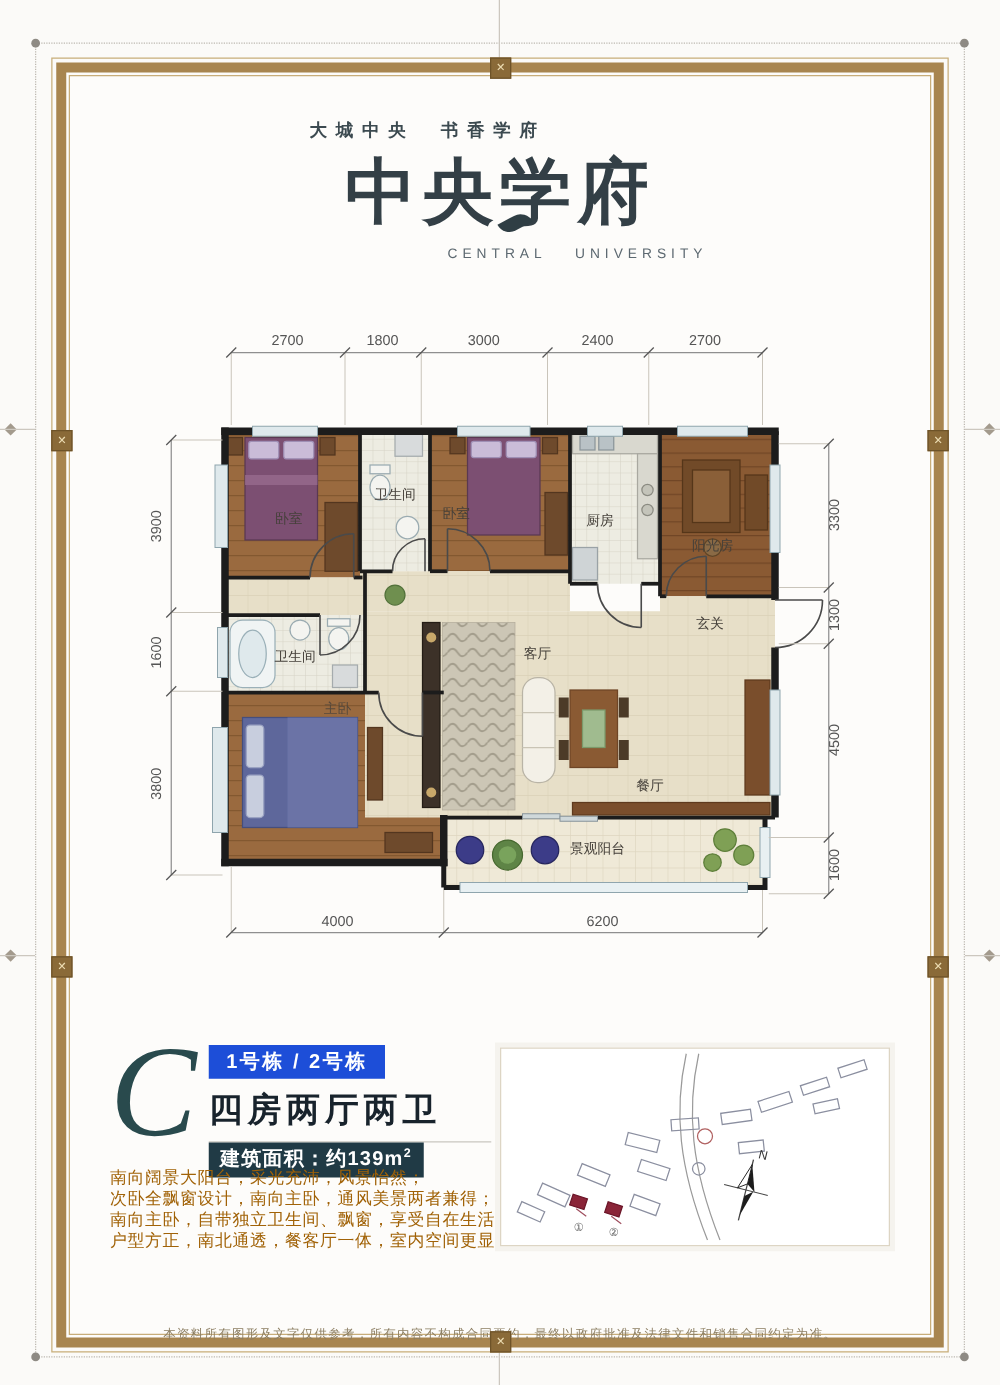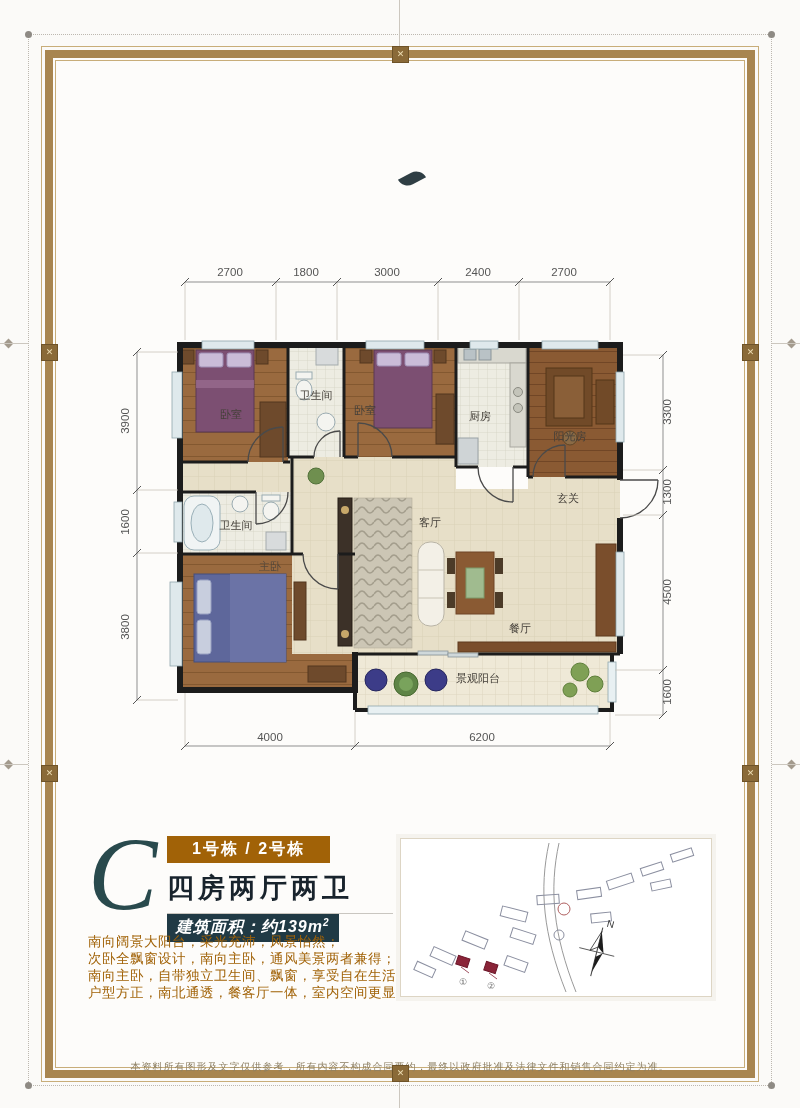--- a/index.html
+++ b/index.html
@@ -32,26 +32,26 @@
   .plan{position:absolute;left:118px;top:252px;width:564px;height:512px;}
   .plan text{font-family:"Liberation Sans",sans-serif;}
   .room-label{font-size:11px;fill:#45403a;}
   .dim-text{font-size:11.5px;fill:#555;}
 
   
   .unit{position:absolute;left:88px;top:836px;width:260px;}
   .unit-letter{position:absolute;left:0;top:-14px;font-family:"Liberation Serif",serif;font-style:italic;
     font-size:104px;line-height:104px;color:#294a4d;}
   .unit-right{margin-left:79px;}
-  .badge{display:inline-block;background:#a16207;color:#fff;font-size:16px;font-weight:bold;
-    letter-spacing:2px;padding:3px 25px;}
+  .badge{display:inline-block;background:#1d4ed8;color:#fff;font-size:16px;font-weight:bold;
+    letter-spacing:2px;padding:3px 14px;}
   .layout-type{font-size:27px;font-weight:bold;letter-spacing:4px;color:#18232c;margin-top:7px;
     padding-bottom:7px;border-bottom:1px solid #c9c6c0;width:226px;}
   .area-bar{display:inline-block;background:#203a45;color:#fff;font-size:16px;font-weight:bold;
-    letter-spacing:1px;padding:3px 10px 4px 9px;margin-top:0;font-style:italic;}
+    letter-spacing:1px;padding:3px 10px 4px 9px;margin-top:0;}
   .area-bar sup{font-size:10px;}
 
   
   .desc{position:absolute;left:88px;top:933px;font-size:13.5px;line-height:17px;color:#a16207;letter-spacing:0.5px;}
 
   
   .siteplan{position:absolute;left:400px;top:838px;width:310px;height:157px;background:#fff;
     border:1px solid #ddd5c4;box-shadow:0 0 0 4px #f5f3ee;}
   .siteplan svg{display:block;}
 
@@ -83,20 +83,25 @@
 
   <div class="frame">
     <span class="medallion" style="left:calc(50% - 8px);top:-12px">✕</span>
     <span class="medallion" style="left:calc(50% - 8px);bottom:-12px">✕</span>
     <span class="medallion" style="left:-12px;top:286px">✕</span>
     <span class="medallion" style="left:-12px;top:707px">✕</span>
     <span class="medallion" style="right:-12px;top:286px">✕</span>
     <span class="medallion" style="right:-12px;top:707px">✕</span>
   </div>
 
+  <div class="header">
+    <div class="tagline">大城中央　书香学府</div>
+    <div class="title">中央学府</div>
+    <div class="subtitle">CENTRAL  UNIVERSITY</div>
+  </div>
   <div class="leaf"></div>
 
   <svg class="plan" viewBox="0 0 564 512">
     <defs>
       <pattern id="plank" width="12" height="12" patternUnits="userSpaceOnUse">
         <rect width="12" height="12" fill="#9a6a3f"></rect>
         <line x1="0" y1="0.5" x2="12" y2="0.5" stroke="#835830" stroke-width="1"></line>
       </pattern>
       <pattern id="plankD" width="11" height="11" patternUnits="userSpaceOnUse">
         <rect width="11" height="11" fill="#8a5a33"></rect>

